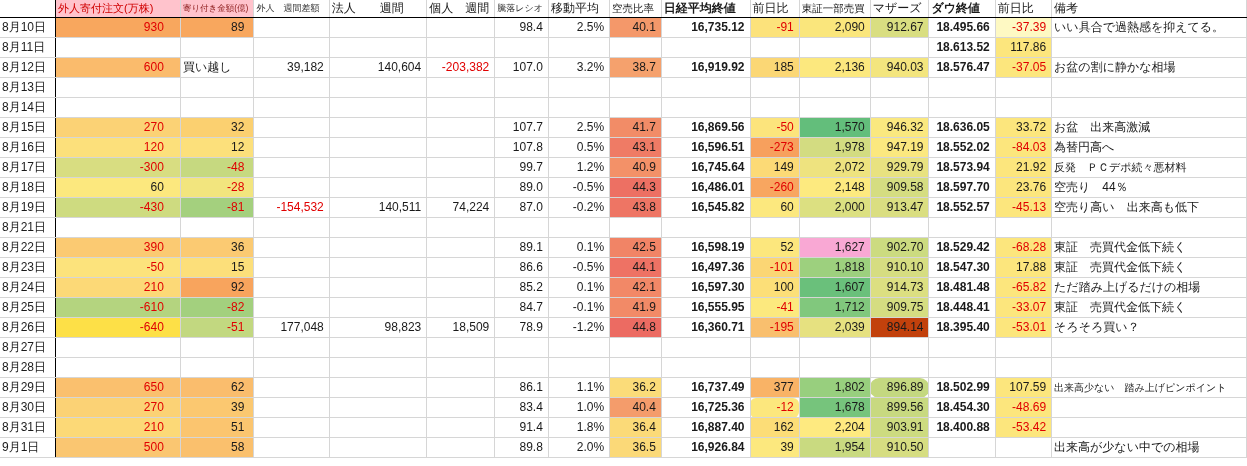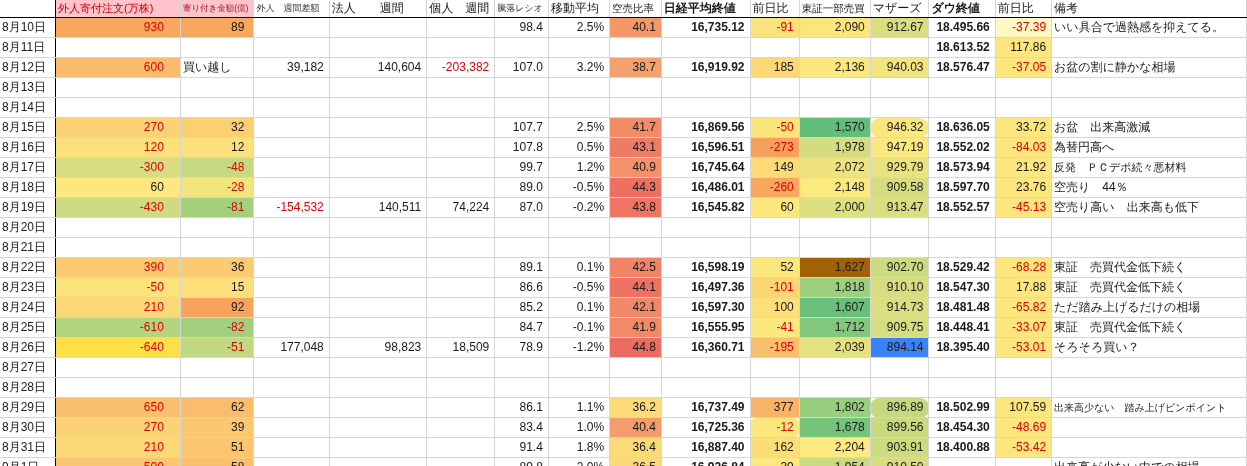--- a/index.html
+++ b/index.html
@@ -158,21 +158,21 @@
           <td class="" style="background: rgb(251, 208, 112); padding-right: 9px;">32</td>
           <td class=""></td>
           <td class=""></td>
           <td class=""></td>
           <td class="">107.7</td>
           <td class="">2.5%</td>
           <td class="" style="background: rgb(242, 140, 103);">41.7</td>
           <td class="b">16,869.56</td>
           <td class="c-red" style="background: rgb(252, 228, 124);">-50</td>
           <td class="" style="background: rgb(99, 190, 123);">1,570</td>
-          <td class="" style="background: rgb(250, 232, 127); border-radius: 10px;">946.32</td>
+          <td class="" style="background: rgb(250, 232, 127);">946.32</td>
           <td class="b">18.636.05</td>
           <td class="" style="background: rgb(252, 230, 125);">33.72</td>
           <td class="al-l">お盆　出来高激減</td>
         </tr>
         <tr>
           <td class="c0">8月16日</td>
           <td class="c-red" style="background: rgb(252, 224, 123); padding-right: 16px;">120</td>
           <td class="" style="background: rgb(252, 224, 123); padding-right: 9px;">12</td>
           <td class=""></td>
           <td class=""></td>
@@ -236,38 +236,20 @@
           <td class="" style="background: rgb(238, 117, 100);">43.8</td>
           <td class="b">16,545.82</td>
           <td class="" style="background: rgb(252, 232, 126);">60</td>
           <td class="" style="background: rgb(220, 224, 129);">2,000</td>
           <td class="" style="background: rgb(218, 222, 129);">913.47</td>
           <td class="b">18.552.57</td>
           <td class="c-red" style="background: rgb(252, 230, 125);">-45.13</td>
           <td class="al-l">空売り高い　出来高も低下</td>
         </tr>
         <tr>
-          <td class="c0">8月20日</td>
-          <td class="" style="padding-right: 16px;"></td>
-          <td class="" style="padding-right: 9px;"></td>
-          <td class=""></td>
-          <td class=""></td>
-          <td class=""></td>
-          <td class=""></td>
-          <td class=""></td>
-          <td class=""></td>
-          <td class=""></td>
-          <td class=""></td>
-          <td class=""></td>
-          <td class=""></td>
-          <td class=""></td>
-          <td class=""></td>
-          <td class="al-l"></td>
-        </tr>
-        <tr>
           <td class="c0">8月21日</td>
           <td class="" style="padding-right: 16px;"></td>
           <td class="" style="padding-right: 9px;"></td>
           <td class=""></td>
           <td class=""></td>
           <td class=""></td>
           <td class=""></td>
           <td class=""></td>
           <td class=""></td>
           <td class=""></td>
@@ -283,21 +265,21 @@
           <td class="c-red" style="background: rgb(251, 202, 114); padding-right: 16px;">390</td>
           <td class="" style="background: rgb(251, 202, 114); padding-right: 9px;">36</td>
           <td class=""></td>
           <td class=""></td>
           <td class=""></td>
           <td class="">89.1</td>
           <td class="">0.1%</td>
           <td class="" style="background: rgb(241, 132, 102);">42.5</td>
           <td class="b">16,598.19</td>
           <td class="" style="background: rgb(252, 231, 125);">52</td>
-          <td class="" style="background: #a16207;">1,627</td>
+          <td class="" style="background: #f9a8d4;">1,627</td>
           <td class="" style="background: rgb(204, 219, 128);">902.70</td>
           <td class="b">18.529.42</td>
           <td class="c-red" style="background: rgb(252, 230, 125);">-68.28</td>
           <td class="al-l">東証　売買代金低下続く</td>
         </tr>
         <tr>
           <td class="c0">8月23日</td>
           <td class="c-red" style="background: rgb(252, 227, 124); padding-right: 16px;">-50</td>
           <td class="" style="background: rgb(252, 223, 122); padding-right: 9px;">15</td>
           <td class=""></td>
@@ -356,21 +338,21 @@
           <td class="c-red" style="background: rgb(194, 216, 128); padding-right: 9px;">-51</td>
           <td class="">177,048</td>
           <td class="">98,823</td>
           <td class="">18,509</td>
           <td class="">78.9</td>
           <td class="">-1.2%</td>
           <td class="" style="background: rgb(236, 107, 98);">44.8</td>
           <td class="b">16,360.71</td>
           <td class="c-red" style="background: rgb(249, 191, 110);">-195</td>
           <td class="" style="background: rgb(230, 225, 128);">2,039</td>
-          <td class="" style="background: #3b82f6; text-align: right;">894.14</td>
+          <td class="" style="background: #c2410c; text-align: right;">894.14</td>
           <td class="b">18.395.40</td>
           <td class="c-red" style="background: rgb(252, 230, 125);">-53.01</td>
           <td class="al-l">そろそろ買い？</td>
         </tr>
         <tr>
           <td class="c0">8月27日</td>
           <td class="" style="padding-right: 16px;"></td>
           <td class="" style="padding-right: 9px;"></td>
           <td class=""></td>
           <td class=""></td>

